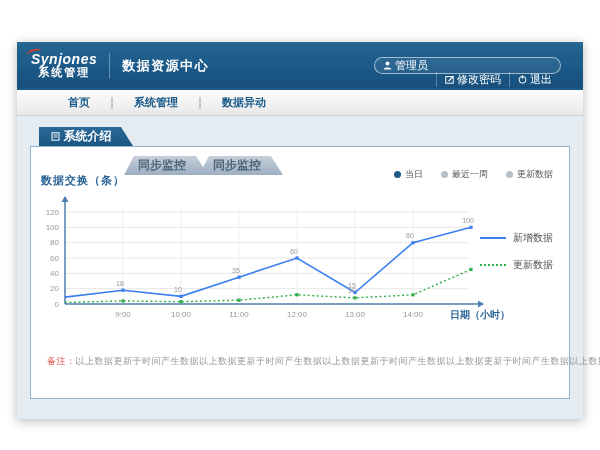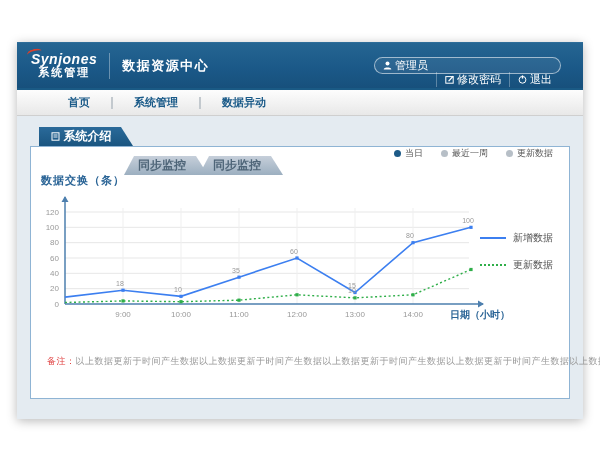--- a/index.html
+++ b/index.html
@@ -40,21 +40,21 @@
     font-size:12px; font-weight:bold; cursor:pointer; }
   .tab.active { width:94px; background:linear-gradient(#2a6a9a,#1a5580); color:#fff;
     clip-path:polygon(0 0, calc(100% - 12px) 0, 100% 100%, 0 100%); padding-right:10px; }
   .tab.inactive { width:84px; background:linear-gradient(#c6cfda,#9cafc0); color:#4e6578;
     clip-path:polygon(10px 0, calc(100% - 12px) 0, 100% 100%, 0 100%); margin-left:-9px;
     padding-right:8px;margin-top:29px; }
   .panel { position:absolute; left:13px; right:13px; top:30px; bottom:20px; background:#fff;
     border:1px solid #8fb4d4; z-index:2; }
 
   
-  .radio-row { position:absolute; top:0; right:16px; display:flex; gap:18px; align-items:flex-start;
+  .radio-row { position:absolute; top:21px; right:16px; display:flex; gap:18px; align-items:flex-start;
     font-size:9px; color:#555; }
   .radio-item { display:flex; align-items:center; gap:4px; cursor:pointer; }
   .radio-dot { width:7px; height:7px; border-radius:50%; background:#b7bfc7; }
   .radio-dot.on { background:#1d5a87; }
 
   
   .y-axis-label { position:absolute; left:10px; top:26px; font-size:11px; font-weight:bold;
     color:#2a6496; letter-spacing:1px; }
   #chart-svg { position:absolute; left:5px; top:46px; }
   .legend { position:absolute; right:16px; top:84px; display:flex; flex-direction:column; gap:13px;

